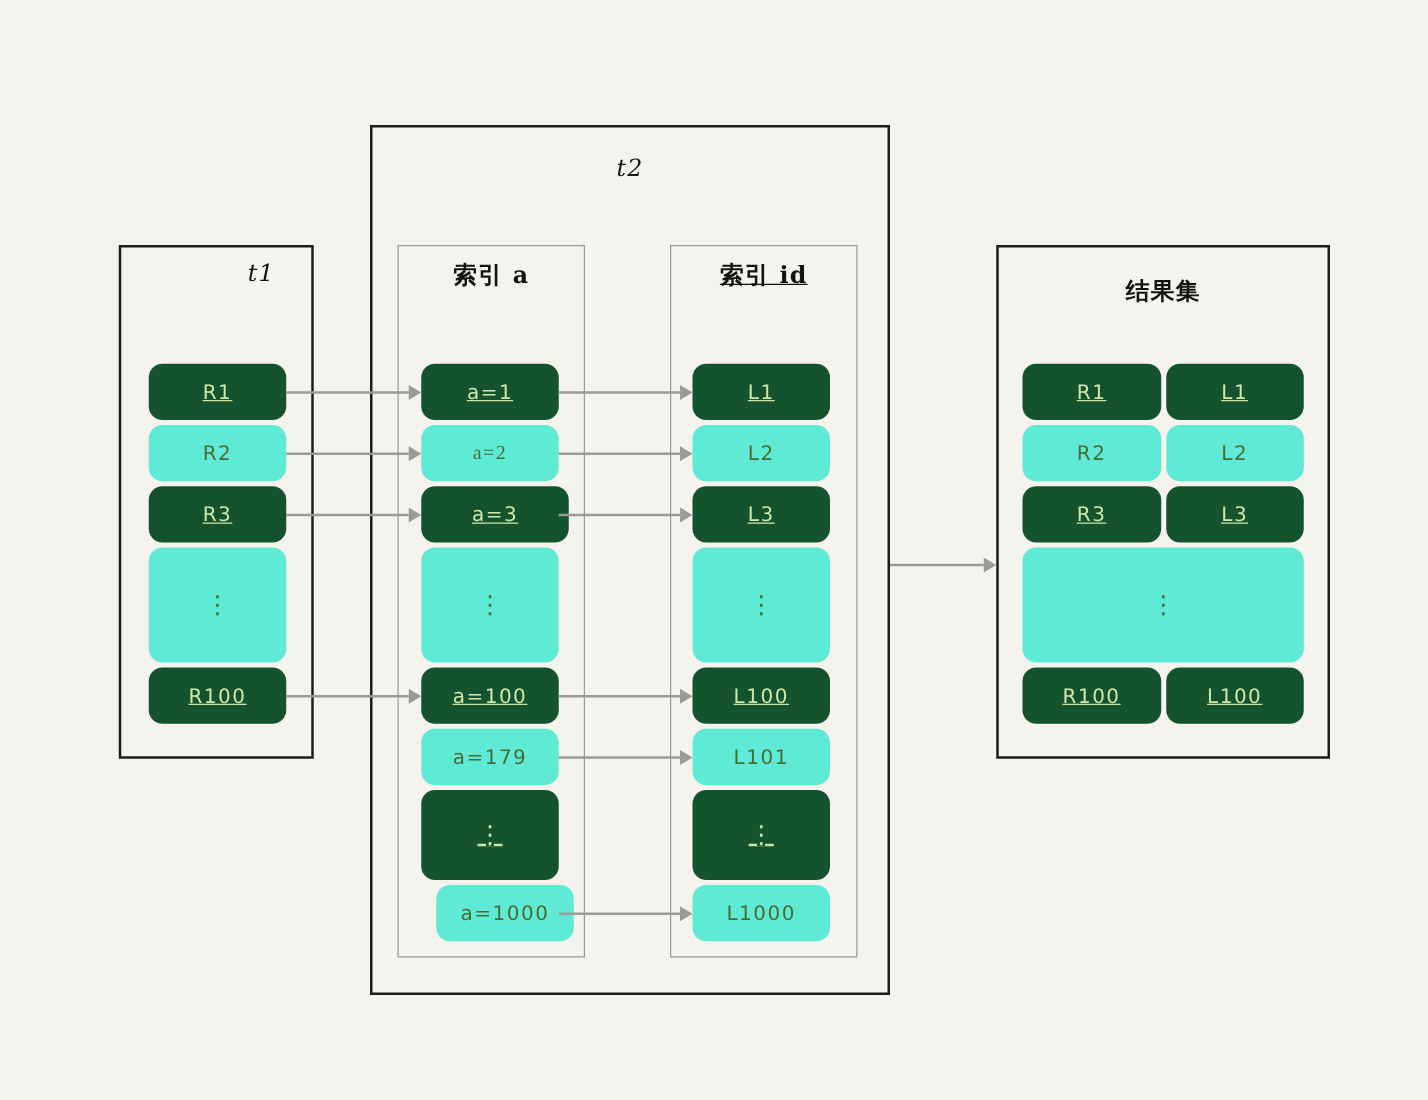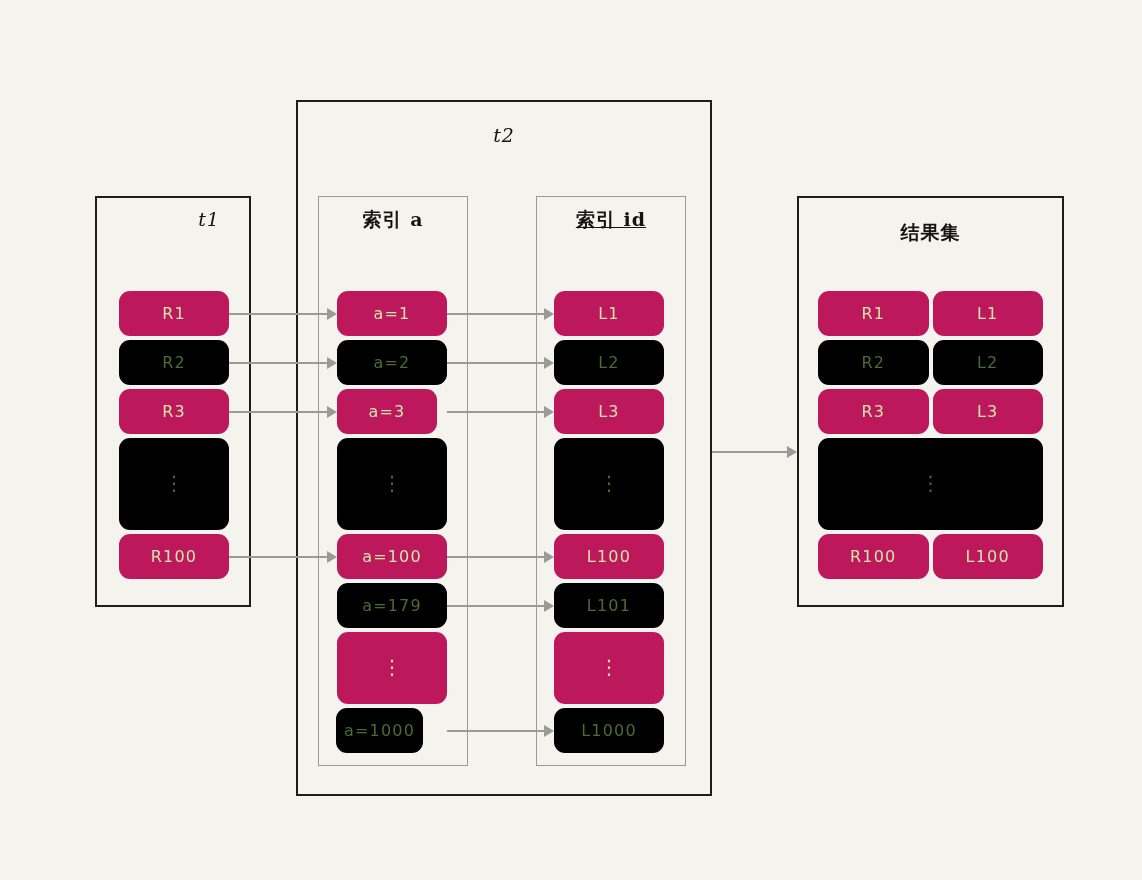--- a/index.html
+++ b/index.html
@@ -56,25 +56,26 @@
     border-radius: 11px;
     display: flex;
     align-items: center;
     justify-content: center;
     font-family: "DejaVu Sans", sans-serif;
     font-size: 16px;
     letter-spacing: 1.2px;
     user-select: none;
   }
   .cell.dark {
-    background: #be185d;
+    background: #14532d;
     color: #cfe6a9;
+    text-decoration: underline;
   }
   .cell.light {
-    background: #000000;
+    background: #5eead4;
     color: #4c6b33;
   }
   .cell .dots {
     display: block;
     line-height: 0.55;
     font-size: 20px;
     letter-spacing: 0;
     transform: translateY(-1px);
   }
 
@@ -133,39 +134,39 @@
       </div>
       <div class="cell light" style="left: 119px; top: 438px; width: 110px; height: 92px;">
         <span class="dots">⋮</span>
       </div>
       <div class="cell dark" style="left: 119px; top: 534px; width: 110px; height: 45px;">
         <span>R100</span>
       </div>
       <div class="cell dark" style="left: 337px; top: 291px; width: 110px; height: 45px;">
         <span>a=1</span>
       </div>
-      <div class="cell light" style="left: 337px; top: 340px; width: 110px; height: 45px;">
+      <div class="cell light" style="left: 337px; top: 340px; width: 110px; height: 45px; font-family: Liberation Serif, serif;">
         <span>a=2</span>
       </div>
-      <div class="cell dark" style="left: 337px; top: 389px; width: 100px; height: 45px;">
+      <div class="cell dark" style="left: 337px; top: 389px; width: 118px; height: 45px;">
         <span>a=3</span>
       </div>
       <div class="cell light" style="left: 337px; top: 438px; width: 110px; height: 92px;">
         <span class="dots">⋮</span>
       </div>
       <div class="cell dark" style="left: 337px; top: 534px; width: 110px; height: 45px;">
         <span>a=100</span>
       </div>
       <div class="cell light" style="left: 337px; top: 583px; width: 110px; height: 45px;">
         <span>a=179</span>
       </div>
       <div class="cell dark" style="left: 337px; top: 632px; width: 110px; height: 72px;">
         <span class="dots">⋮</span>
       </div>
-      <div class="cell light" style="left: 336px; top: 708px; width: 87px; height: 45px;">
+      <div class="cell light" style="left: 349px; top: 708px; width: 110px; height: 45px;">
         <span>a=1000</span>
       </div>
       <div class="cell dark" style="left: 554px; top: 291px; width: 110px; height: 45px;">
         <span>L1</span>
       </div>
       <div class="cell light" style="left: 554px; top: 340px; width: 110px; height: 45px;">
         <span>L2</span>
       </div>
       <div class="cell dark" style="left: 554px; top: 389px; width: 110px; height: 45px;">
         <span>L3</span>

